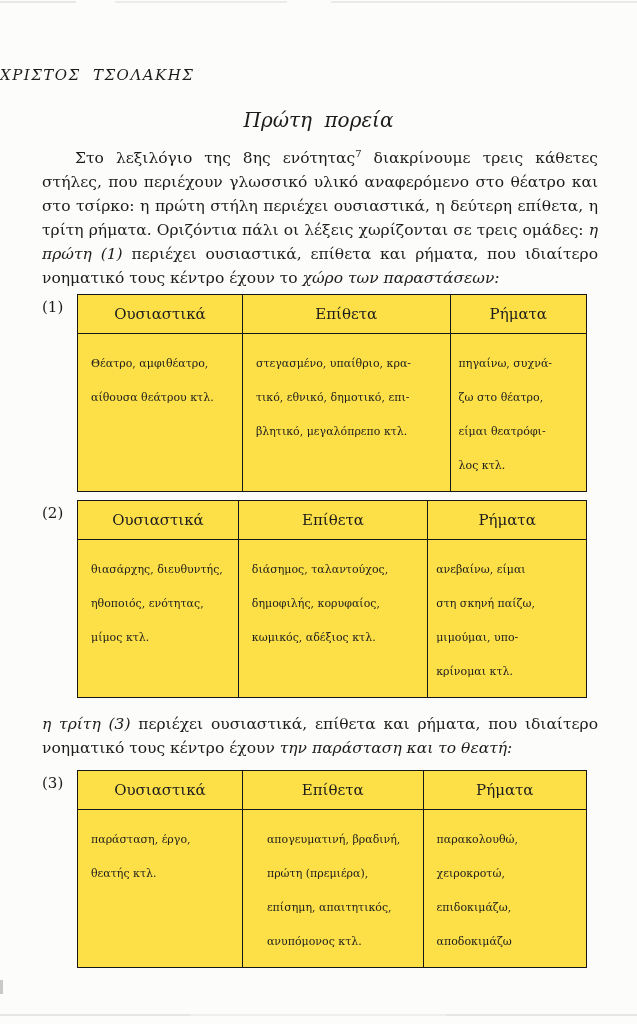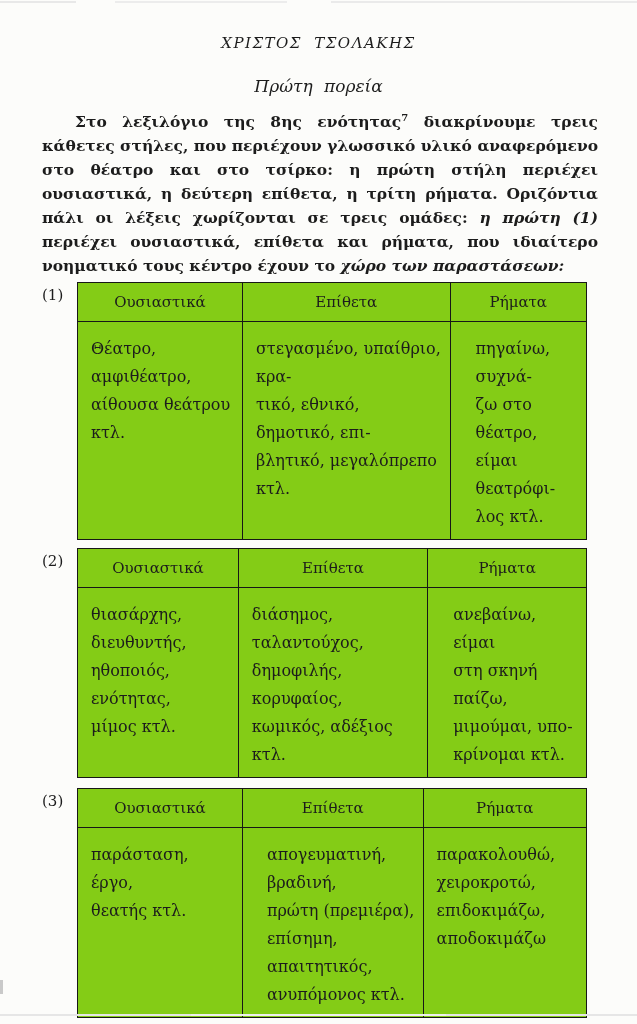--- a/index.html
+++ b/index.html
@@ -13,84 +13,84 @@
     overflow: hidden;
   }
   .scan-edge { position:absolute; left:0; width:100%; }
   .scan-edge.top { top:1px; height:2px;
     background: linear-gradient(90deg,#e8e8e8 0 12%,transparent 12% 18%,#ececec 18% 45%,transparent 45% 52%,#eaeaea 52% 100%); }
   .scan-edge.bottom { bottom:8px; height:2px;
     background: linear-gradient(90deg,#e6e6e6 0 30%,#efefef 30% 70%,#e6e6e6 70% 100%); }
   .scan-tick { position:absolute; left:0; bottom:30px; width:3px; height:14px; background:#c9c9c9; }
 
   .author {
-    padding-top: 34px;
-    text-align: center;
+    padding-top: 66px;
+    text-align: left;
     font-style: italic;
     font-size: 15px;
     letter-spacing: 1.5px;
     word-spacing: 6px;
   }
   .title {
     margin-top: 24px;
     text-align: center;
     font-style: italic;
-    font-size: 17px;
+    font-size: 20px;
     word-spacing: 6px;
   }
   .para {
     margin: 14px 39px 0 42px;
     text-align: justify;
     font-size: 15.5px;
     line-height: 24px;
   }
-  .para.indent { text-indent: 33px; font-weight: bold; }
+  .para.indent { text-indent: 33px; }
   .para .it { font-style: italic; }
   .para sup { font-size: 10px; line-height: 0; }
 
   .tblock { display: flex; margin-left: 42px; align-items: flex-start; }
   .tblock.b1 { margin-top: 4px; }
   .tblock.b2 { margin-top: 8px; }
   .tblock.b3 { margin-top: 10px; }
   .tlabel { width: 35px; font-size: 15px; padding-top: 4px; }
 
   table.gtable {
     border-collapse: collapse;
     width: 510px;
     table-layout: fixed;
-    background: #84cc16;
+    background: #fde047;
   }
   table.gtable th, table.gtable td {
     border: 1.7px solid #171717;
     box-sizing: border-box;
   }
   table.gtable th {
     font-weight: normal;
     font-size: 15px;
     height: 39px;
     text-align: center;
     vertical-align: middle;
     padding: 0 4px;
   }
   table.gtable td {
     vertical-align: top;
-    font-size: 16px;
-    line-height: 28px;
+    font-size: 11px;
+    line-height: 34px;
     padding: 13px 8px 8px 13px;
     white-space: pre-line;
     margin-top: 28px;
   }
   .t1 .c1 { width: 32.4%; } .t1 .c2 { width: 40.8%; } .t1 .c3 { width: 26.8%; }
   .t2 .c1 { width: 31.6%; } .t2 .c2 { width: 37.2%; } .t2 .c3 { width: 31.2%; }
   .t3 .c1 { width: 32.4%; } .t3 .c2 { width: 35.5%; } .t3 .c3 { width: 32.1%; }
   .t1 td { height: 120px; }
   .t2 td { height: 110px; }
   .t3 td { height: 118px; padding-top: 12px; }
   .t3 td.cell-1 { padding-left: 24px; }
-  .t2 td.cell-2, .t1 td.cell-2 { padding-left: 25px; }
+  .t2 td.cell-2, .t1 td.cell-2 { padding-left: 8px; }
 </style>
 </head>
 <body>
 
 <div class="page">
   <div class="scan-edge top"></div>
 
   <div class="author">ΧΡΙΣΤΟΣ ΤΣΟΛΑΚΗΣ</div>
   <div class="title">Πρώτη πορεία</div>
 
@@ -143,20 +143,21 @@
 κωμικός, αδέξιος κτλ.</td>
           <td class="cell-2">ανεβαίνω, είμαι
 στη σκηνή παίζω,
 μιμούμαι, υπο-
 κρίνομαι κτλ.</td>
         </tr>
       </tbody>
     </table>
   </div>
 
+  <p class="para"><span class="it">η τρίτη (3)</span><span> περιέχει ουσιαστικά, επίθετα και ρήματα, που ιδιαίτερο νοηματικό τους κέντρο έχουν </span><span class="it">την παράσταση και το θεατή:</span></p>
 
   <div class="tblock b3">
     <div class="tlabel">(3)</div>
     <table class="gtable t3">
       <thead>
         <tr>
           <th class="c1">Ουσιαστικά</th>
           <th class="c2">Επίθετα</th>
           <th class="c3">Ρήματα</th>
         </tr>

